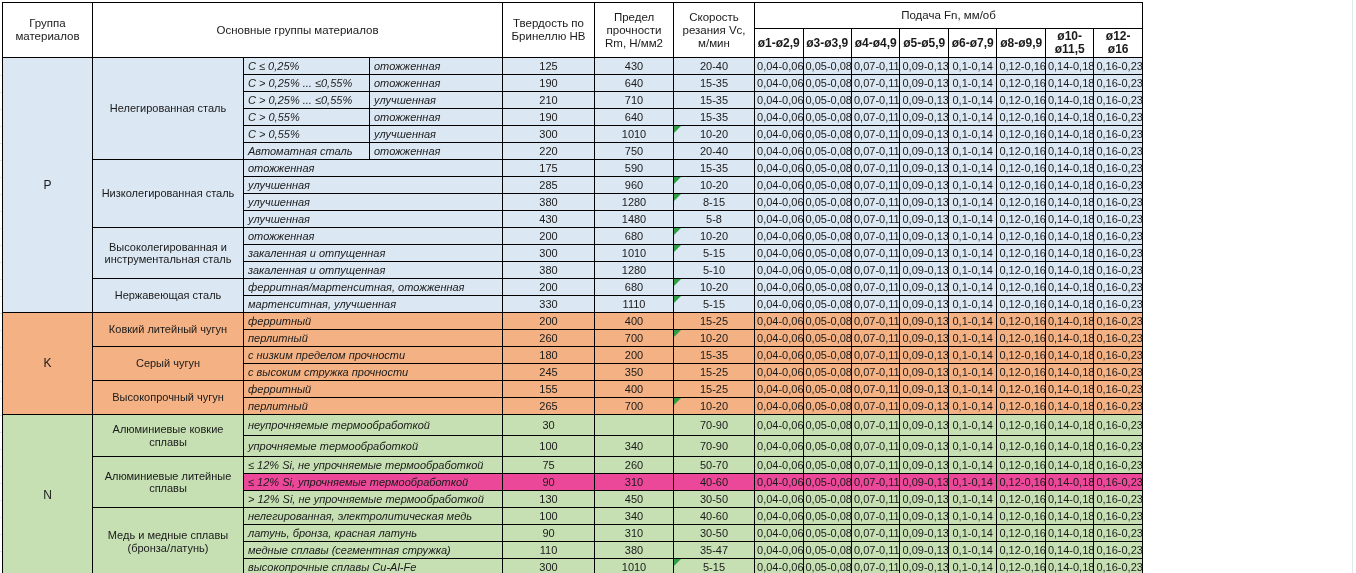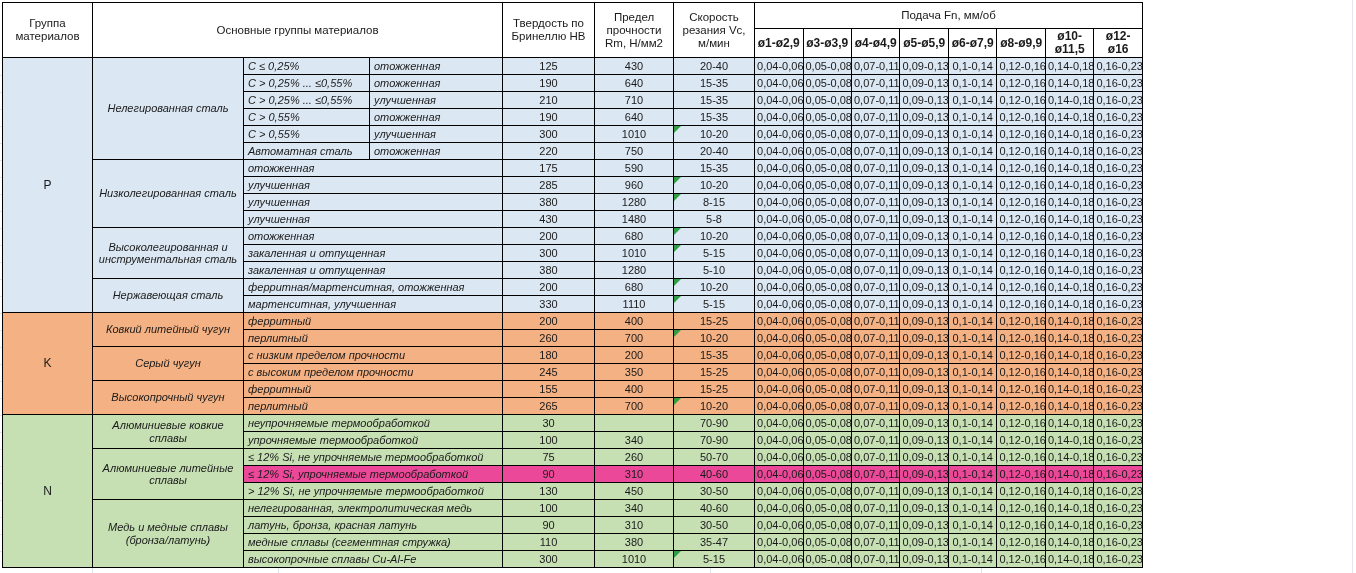--- a/index.html
+++ b/index.html
@@ -21,21 +21,21 @@
   }
   thead tr:nth-child(1){height:26px;}
   thead tr:nth-child(2){height:28px;}
   thead tr.dia th{font-weight:bold;font-size:12px;}
   tbody tr{height:17px;}
   tbody td{
     font-size:11px;line-height:15px;text-align:center;vertical-align:middle;
     padding:0 2px;white-space:nowrap;overflow:hidden;
   }
   td.c-group{font-size:12px;}
-  td.c-sub{white-space:normal;line-height:12.5px;padding:0 3px;font-style:italic;}
+  td.c-sub{white-space:normal;line-height:12.5px;padding:8px 3px;}
   td.c-spec,td.c-specw,td.c-state{text-align:left;padding-left:4px;font-style:italic;}
   td.c-vc{position:relative;}
   .flag{
     position:absolute;top:0;left:0;width:0;height:0;
     border-top:7px solid #2f9e44;border-right:7px solid transparent;
   }
   .gl-right{position:absolute;top:0;right:3px;width:1px;height:573px;background:#e4e7ec;}
   .gl-stub{position:absolute;bottom:0;width:1px;height:7px;background:#dfe3ea;}
   .gl-left{position:absolute;left:0;top:59px;width:2px;height:506px;
     background:repeating-linear-gradient(to bottom,#ffffff 0 16px,#e0e5eb 16px 17px);}
@@ -349,21 +349,21 @@
         <td>0,04-0,06</td>
         <td>0,05-0,08</td>
         <td>0,07-0,11</td>
         <td>0,09-0,13</td>
         <td>0,1-0,14</td>
         <td>0,12-0,16</td>
         <td>0,14-0,18</td>
         <td>0,16-0,23</td>
       </tr>
       <tr style="background-color: rgb(244, 177, 131);">
-        <td class="c-specw" colspan="2">с высоким пределом прочности</td>
+        <td class="c-specw" colspan="2">с высоким стружка прочности</td>
         <td>245</td>
         <td>350</td>
         <td class="c-vc">15-25</td>
         <td>0,04-0,06</td>
         <td>0,05-0,08</td>
         <td>0,07-0,11</td>
         <td>0,09-0,13</td>
         <td>0,1-0,14</td>
         <td>0,12-0,16</td>
         <td>0,14-0,18</td>

